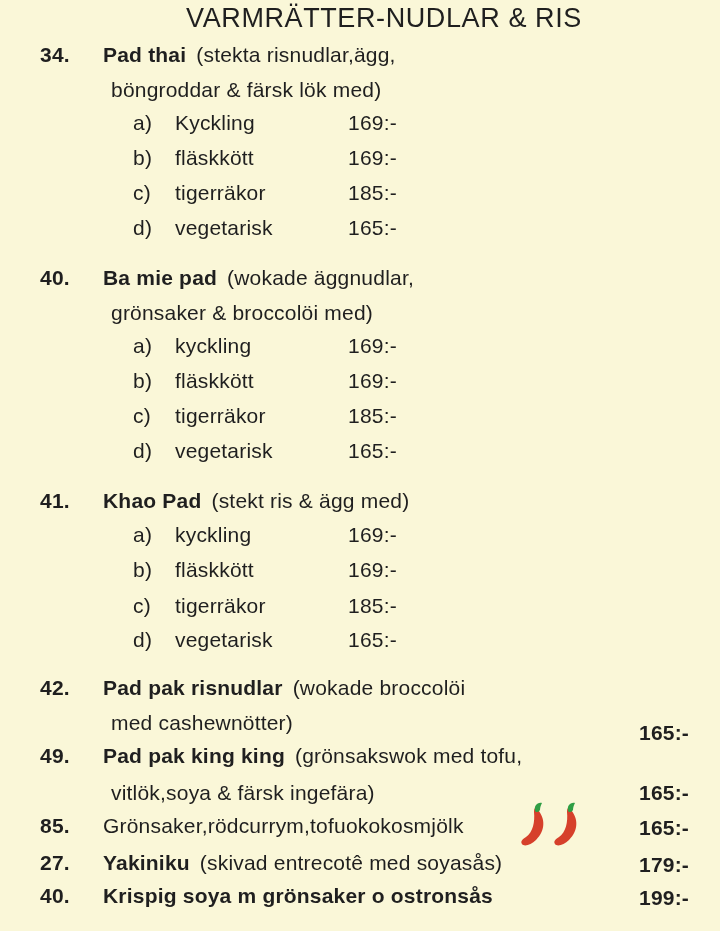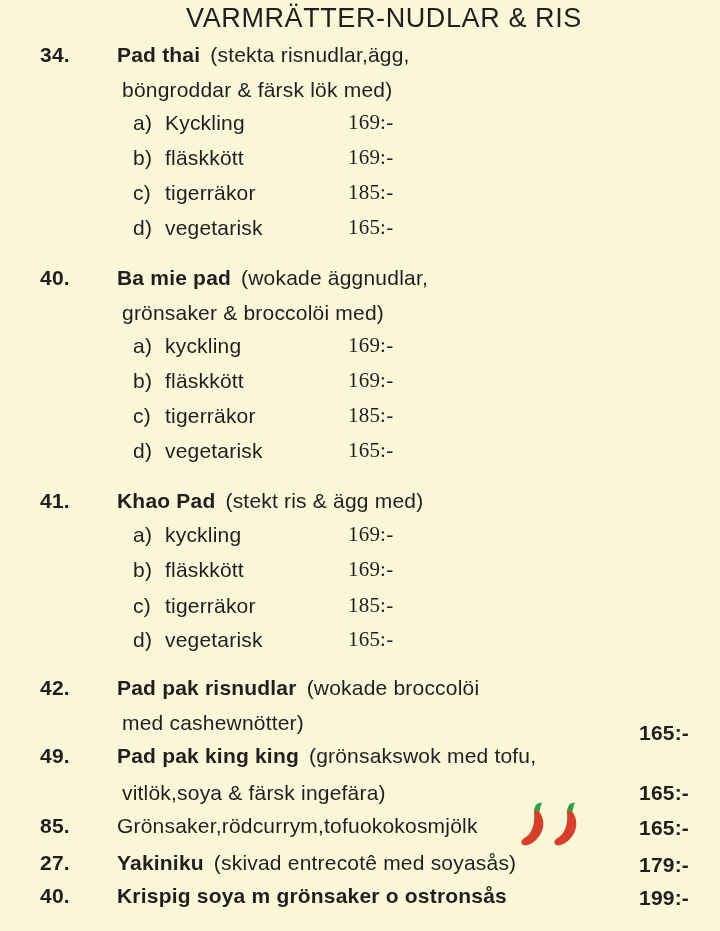--- a/index.html
+++ b/index.html
@@ -26,28 +26,28 @@
     right: 0;
     text-align: center;
     padding-left: 48px;
     font-size: 27px;
     font-weight: 500;
     letter-spacing: 0.6px;
     line-height: 1.2;
     white-space: nowrap;
   }
   .num   { left: 40px;  font-weight: 600; }
-  .l1    { left: 117px; }
-  .l2    { left: 122px; }
+  .l1    { left: 103px; }
+  .l2    { left: 111px; }
   .name  { font-weight: 600; }
   .plain { font-weight: 400; }
   .desc  { font-weight: 400; margin-left: 10px; }
   .optl  { left: 133px; }
-  .optn  { left: 165px; }
-  .optp  { left: 348px; font-family: Liberation Serif, serif; }
+  .optn  { left: 175px; }
+  .optp  { left: 348px; }
   .price { left: 639px; font-weight: 600; }
   .chili {
     position: absolute;
     width: 32px;
     height: 46px;
   }
   .chili svg { width: 100%; height: 100%; display: block; }
 </style>
 </head>
 <body>

